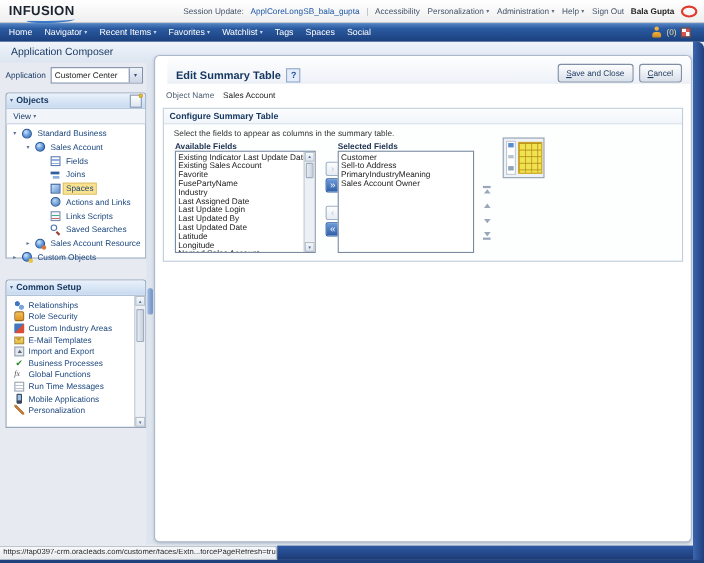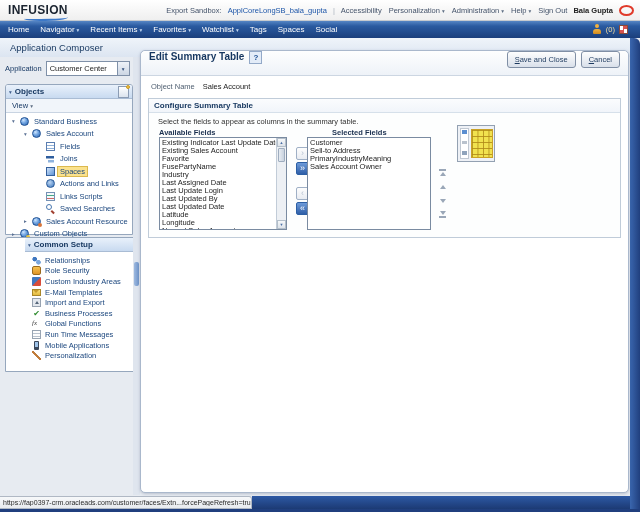--- a/index.html
+++ b/index.html
@@ -47,21 +47,21 @@
   .page-title{position:absolute;left:10px;top:4px;font-size:9.5px;font-weight:normal;color:#15365f;}
   
   .sidebar{position:absolute;left:5px;top:60px;width:128px;}
   .app-row{display:flex;align-items:center;gap:4px;height:17px;font-size:7.5px;color:#1a3b66;}
   .app-select{width:82px;height:13px;background:#fff;border:1px solid #7f90a8;display:flex;align-items:stretch;}
   .app-select-text{font-size:7.5px;color:#222;padding-left:3px;flex:1;line-height:13px;white-space:nowrap;overflow:hidden;}
   .app-select-btn{width:11px;border-left:1px solid #7f90a8;background:linear-gradient(#eef2f8,#ccd6e4);
                   display:flex;align-items:center;justify-content:center;font-size:5.5px;color:#33507c;}
   .panel{position:absolute;left:0;width:126px;background:#fff;border:1px solid #96a7bd;border-radius:3px 3px 0 0;box-sizing:content-box;}
   .objects-panel{top:24px;height:149px;}
-  .common-panel{top:177px;height:133px;padding-left:19px;}
+  .common-panel{top:194px;height:133px;}
   .panel-header{height:13px;background:linear-gradient(#e9f1fb,#c8daf0);border-bottom:1px solid #a9bcd4;
                 display:flex;align-items:center;padding:0 3px;gap:3px;border-radius:2px 2px 0 0;}
   .panel-chevron{font-size:5.5px;color:#41608f;}
   .panel-title{font-size:8px;font-weight:bold;color:#15365f;flex:1;}
   .new-object-icon{width:9px;height:10px;background:linear-gradient(#fff,#dce4ee);border:1px solid #8b9cb4;position:relative;}
   .new-object-icon::after{content:"";position:absolute;right:-2px;top:-2px;width:4px;height:4px;
                           background:#f4c242;border-radius:50%;border:1px solid #c89b2a;box-sizing:border-box;}
   .view-toolbar{height:13px;background:#f1f5fa;border-bottom:1px solid #c9d4e2;display:flex;align-items:center;
                 padding-left:6px;font-size:7.5px;color:#1a3b66;}
   .tree{padding-top:2px;position:relative;}
@@ -85,38 +85,38 @@
             border:1px solid #9fadbf;border-radius:1px;box-sizing:border-box;}
   .common-thumb{top:12px;height:30px;}
   .lb-thumb{top:10px;height:14px;}
   
   .splitter{position:absolute;left:133px;top:57px;width:7px;height:438px;background:#dfe5ee;}
   .splitter-handle{position:absolute;left:1px;top:205px;width:5px;height:24px;border-radius:2px;
                    background:linear-gradient(90deg,#9db9e0,#6f94c8);}
   
   .main-panel{position:absolute;left:140px;top:50px;width:489px;height:443px;background:#fff;
               border:1px solid #aab8cc;border-radius:5px;box-shadow:0 1px 3px rgba(60,80,110,.28);box-sizing:border-box;}
-  .main-header{height:24px;display:flex;align-items:flex-start;padding:0 8px;
-               background:linear-gradient(#fefefe,#eef2f8);border-bottom:1px solid #ccd6e2;border-radius:5px 5px 0 0;}
+  .main-header{height:24px;display:flex;align-items:flex-end;padding:0 8px;
+               background:linear-gradient(#fefefe,#eef2f8);border-bottom:1px solid #ccd6e2;border-radius:5px 5px 0 0;margin-left:11px;}
   .main-title{font-size:10px;font-weight:bold;color:#15365f;}
   .help-icon{width:11px;height:11px;margin-left:5px;border:1px solid #93a9c8;background:#e3ecf8;color:#1d4f93;
              font-size:8px;font-weight:bold;display:flex;align-items:center;justify-content:center;}
   .spacer{flex:1;}
   .btn{height:15px;padding:0 7px;font-size:7.5px;color:#1d3a5f;background:linear-gradient(#fefefe,#d9e0ea);
        border:1px solid #808fa5;border-radius:3px;display:flex;align-items:center;margin-left:5px;white-space:nowrap;}
   .object-row{height:20px;display:flex;align-items:center;padding:0 10px;font-size:7.5px;}
   .object-label{color:#4e5e70;}
   .object-value{color:#222;margin-left:8px;}
   .configure-box{position:absolute;left:7px;top:47px;width:473px;height:140px;border:1px solid #c0ccd9;
                  background:#fdfefe;box-sizing:border-box;}
   .cfg-header{height:13px;line-height:13px;padding-left:5px;font-size:8px;font-weight:bold;color:#15365f;
               border-bottom:1px solid #d6e0ea;background:linear-gradient(#fbfcfe,#f1f5fa);}
   .cfg-desc{position:absolute;left:9px;top:18px;font-size:7.5px;color:#333;}
   .col-label{position:absolute;top:29px;font-size:7.5px;font-weight:bold;color:#1a2f4f;}
-  .avail-label{left:10px;}.sel-label{left:158px;margin-left:25px;}
+  .avail-label{left:10px;}.sel-label{left:158px;}
   .listbox{position:absolute;top:38px;height:93px;background:#fff;border:1px solid #7a8ba1;box-sizing:border-box;overflow:hidden;}
   .avail-list{left:10px;width:128px;}
   .sel-list{left:158px;width:124px;}
   .lb-inner{position:absolute;left:0;top:1px;bottom:0;overflow:hidden;}
   .avail-list .lb-inner{right:10px;}
   .sel-list .lb-inner{right:0;}
   .listbox .vscroll{top:0;bottom:0;}
   .lb-item{font-size:7.5px;line-height:8px;color:#1d1d1d;padding-left:2px;white-space:nowrap;overflow:hidden;}
   
   .shuttle{position:absolute;left:147px;top:38px;width:14px;height:93px;}
@@ -197,21 +197,21 @@
 </style>
 </head>
 <body>
 
 <div class="screen">
 
   <div class="top-bar">
     <div class="logo">INFUSION</div>
     <div class="logo-swoosh"></div>
     <div class="top-right">
-      <span>Export Sandbox:</span>
+      <span>Session Update:</span>
       <span class="sandbox-link">ApplCoreLongSB_bala_gupta</span>
       <span class="hdr-sep">|</span>
       <span class="hdr-links">
           <span class="hdr-link">Accessibility</span>
           <span class="hdr-link">Personalization<span class="caret">▾</span></span>
           <span class="hdr-link">Administration<span class="caret">▾</span></span>
           <span class="hdr-link">Help<span class="caret">▾</span></span>
           <span class="hdr-link">Sign Out</span>
         </span>
       <span class="user-name">Bala Gupta</span>

